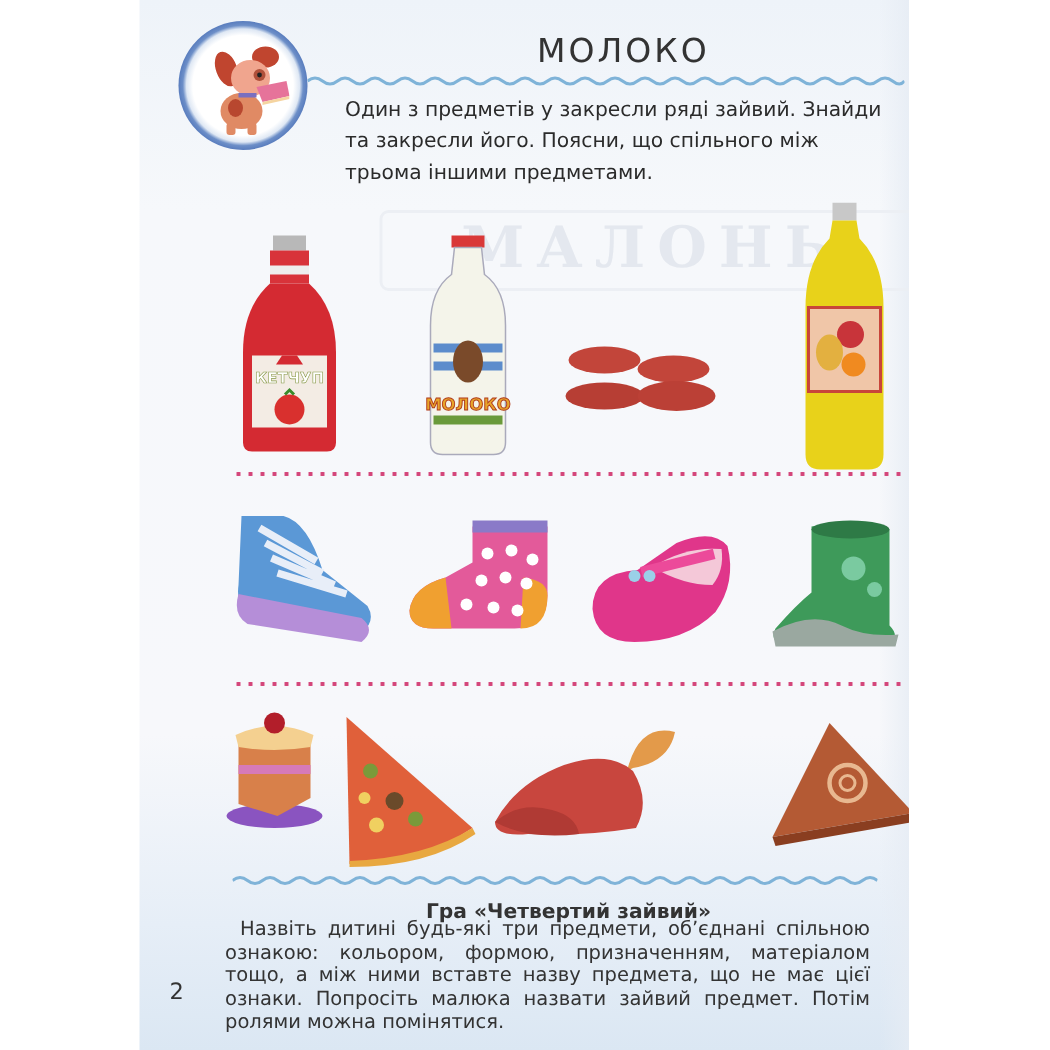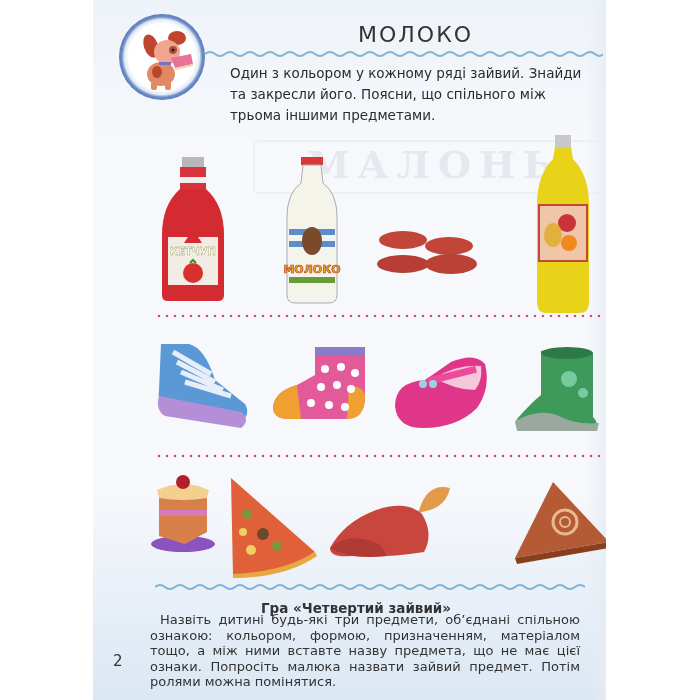--- a/index.html
+++ b/index.html
@@ -54,21 +54,21 @@
       <rect x="22" y="34" width="12" height="3" fill="#7a6fc0"></rect>
     </svg>
   </div>
 
   <div class="title">МОЛОКО</div>
 
   <svg class="wave" style="left:112px; top:50px; width:398px;" viewBox="0 0 398 8" preserveAspectRatio="none">
     <path d="M0 4 Q5 0 10 4 T20 4 T30 4 T40 4 T50 4 T60 4 T70 4 T80 4 T90 4 T100 4 T110 4 T120 4 T130 4 T140 4 T150 4 T160 4 T170 4 T180 4 T190 4 T200 4 T210 4 T220 4 T230 4 T240 4 T250 4 T260 4 T270 4 T280 4 T290 4 T300 4 T310 4 T320 4 T330 4 T340 4 T350 4 T360 4 T370 4 T380 4 T390 4 T398 4" stroke="#7fb3d8" stroke-width="2" fill="none"></path>
   </svg>
 
-  <div class="instr">Один з кольором у кожному ряді зайвий. Знайди та закресли його. Поясни, що спільного між трьома іншими предметами.</div>
+  <div class="instr">Один з предметів у закресли ряді зайвий. Знайди та закресли його. Поясни, що спільного між трьома іншими предметами.</div>
 
   <svg class="item" style="left:65px; top:155px; width:70px; height:150px;" viewBox="0 0 70 150">
     <rect x="24" y="2" width="22" height="10" fill="#b8b8b8"></rect>
     <rect x="22" y="12" width="26" height="22" fill="#d8333a"></rect>
     <rect x="22" y="22" width="26" height="6" fill="#eee"></rect>
     <path d="M22 34 Q4 50 4 80 L4 140 Q4 146 10 146 L60 146 Q66 146 66 140 L66 80 Q66 50 48 34 Z" fill="#d42a32"></path>
     <rect x="10" y="82" width="50" height="48" fill="#f3ece4"></rect>
     <polygon points="30,82 40,82 44,88 26,88" fill="#d42a32"></polygon>
     <text x="35" y="100" font-size="10" text-anchor="middle" fill="#fff" stroke="#8a9a4a" stroke-width="0.4" font-family="DejaVu Sans, sans-serif" font-weight="bold">КЕТЧУП</text>
     <circle cx="35" cy="118" r="10" fill="#d9302e"></circle>
@@ -171,18 +171,18 @@
     <path d="M42 2 L98 62 L4 78 Z" fill="#b45a34"></path>
     <path d="M4 78 L98 62 L98 68 L6 84 Z" fill="#8a3e20"></path>
     <circle cx="54" cy="42" r="12" fill="none" stroke="#e8b890" stroke-width="3"></circle>
     <circle cx="54" cy="42" r="5" fill="none" stroke="#e8b890" stroke-width="2"></circle>
   </svg>
 
   <svg class="wave" style="left:62px; top:583px; width:430px;" viewBox="0 0 430 8" preserveAspectRatio="none">
     <path d="M0 4 Q5 0 10 4 T20 4 T30 4 T40 4 T50 4 T60 4 T70 4 T80 4 T90 4 T100 4 T110 4 T120 4 T130 4 T140 4 T150 4 T160 4 T170 4 T180 4 T190 4 T200 4 T210 4 T220 4 T230 4 T240 4 T250 4 T260 4 T270 4 T280 4 T290 4 T300 4 T310 4 T320 4 T330 4 T340 4 T350 4 T360 4 T370 4 T380 4 T390 4 T400 4 T410 4 T420 4 T430 4" stroke="#7fb3d8" stroke-width="2" fill="none"></path>
   </svg>
 
-  <div class="game-title" style="left:48px; width:430px;">Гра «Четвертий зайвий»</div>
+  <div class="game-title" style="left:71px; width:430px;">Гра «Четвертий зайвий»</div>
   <div class="game-text">
     <div class="first">Назвіть дитині будь-які три предмети, об’єднані спільною ознакою: кольором, формою, призначенням, матеріалом тощо, а між ними вставте назву предмета, що не має цієї ознаки. Попросіть малюка назвати зайвий предмет. Потім ролями можна помінятися.</div>
   </div>
   <div class="page-num">2</div>
 </div>
 
 </body></html>

